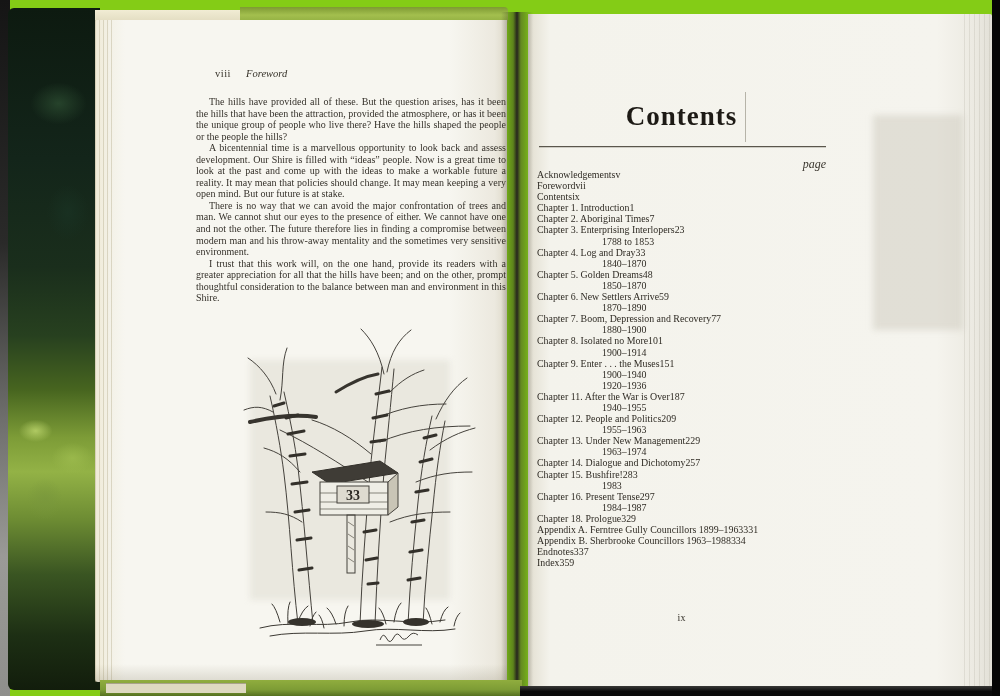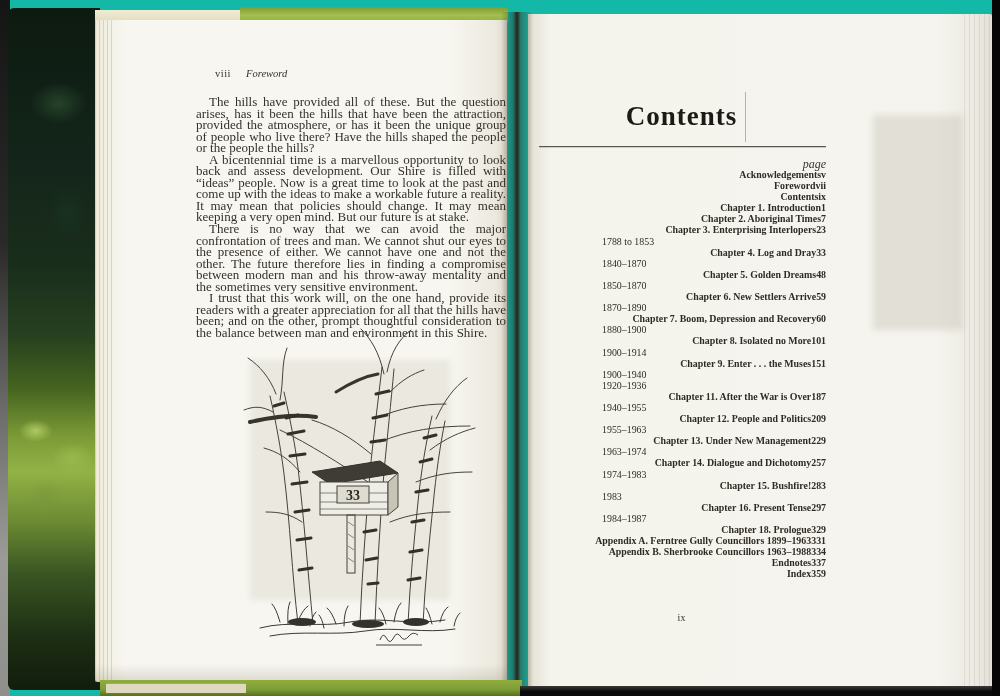--- a/index.html
+++ b/index.html
@@ -1,16 +1,16 @@
 <!DOCTYPE html>
 <html><head>
 <meta charset="utf-8">
 <style>
   html,body{margin:0;padding:0;background:#0c0c0b;}
-  .stage{position:relative;width:1000px;height:696px;background:#14b8a6;overflow:hidden;
+  .stage{position:relative;width:1000px;height:696px;background:#84cc16;overflow:hidden;
          font-family:"Liberation Serif", serif;}
 
   
   .left-gray-edge{position:absolute;left:0;top:0;width:10px;height:696px;
     background:linear-gradient(180deg,#151515 0%,#2a2a29 35%,#6e6e6c 60%,#9a9a97 80%,#8f8f8c 100%);}
   .cover-foliage{position:absolute;left:8px;top:8px;width:92px;height:682px;border-radius:6px 0 0 6px;
     background:linear-gradient(180deg,#0d1a10 0%,#13251a 22%,#1a2e1c 38%,#27401f 48%,#47651f 56%,
                #7d9c37 63%,#93b246 68%,#6d8c33 75%,#3a5522 83%,#1d2f14 92%,#121d0c 100%);}
   .cover-foliage::before{content:"";position:absolute;inset:0;
     background:
@@ -49,35 +49,35 @@
   .ghost.g1{left:873px;top:115px;width:90px;height:215px;background:rgba(205,202,190,.5);}
   .ghost.g2{left:250px;top:360px;width:200px;height:240px;background:rgba(210,206,192,.35);}
   .crease{position:absolute;left:745px;top:92px;width:1px;height:50px;background:rgba(120,115,100,.5);}
 
   
   .fw-header{position:absolute;left:215px;top:68px;display:flex;gap:15px;align-items:baseline;
     color:#353128;font-size:10.5px;}
   .fw-header .folio{font-style:normal;letter-spacing:.5px;}
   .fw-header .running{font-style:italic;}
   .fw-body{position:absolute;left:196px;top:96px;width:310px;color:#35312a;
-    font-size:13px;line-height:11.55px;text-align:justify;}
+    font-size:10px;line-height:11.55px;text-align:justify;}
   .fw-body p{margin:0;text-indent:13px;}
 
   
   .illus{position:absolute;left:240px;top:322px;width:240px;height:330px;}
 
   
   .toc-col{position:absolute;left:537px;top:0;width:289px;color:#2f2b24;}
   .contents-title{position:absolute;left:0;top:101px;width:289px;text-align:center;
     font-size:27px;font-weight:bold;letter-spacing:1px;color:#1d1a15;}
   .contents-rule{position:absolute;left:2px;top:146px;width:287px;height:1px;
     background:#5a564c;box-shadow:0 1px 0 rgba(90,86,76,.25);}
   .page-word{position:absolute;right:0;top:157px;font-style:italic;font-size:12px;color:#3a362e;}
   .toc-list{position:absolute;left:0;top:169px;width:289px;font-size:9.9px;line-height:11.1px;}
-  .toc-row{display:flex;justify-content:flex-end;font-weight:bold;}
+  .toc-row{display:flex;justify-content:flex-start;}
   .toc-title{white-space:nowrap;}
   .toc-page{text-align:right;}
   .toc-sub{padding-left:65px;}
   .folio-right{position:absolute;left:0;top:612px;width:289px;text-align:center;
     font-size:10px;color:#35312a;}
 </style>
 </head>
 <body>
 
 <div class="stage">
@@ -240,21 +240,21 @@
           <span class="toc-page">48</span>
         </div>
         <div class="toc-sub">1850–1870</div>
         <div class="toc-row">
           <span class="toc-title">Chapter 6. New Settlers Arrive</span>
           <span class="toc-page">59</span>
         </div>
         <div class="toc-sub">1870–1890</div>
         <div class="toc-row">
           <span class="toc-title">Chapter 7. Boom, Depression and Recovery</span>
-          <span class="toc-page">60</span>
+          <span class="toc-page">77</span>
         </div>
         <div class="toc-sub">1880–1900</div>
         <div class="toc-row">
           <span class="toc-title">Chapter 8. Isolated no More</span>
           <span class="toc-page">101</span>
         </div>
         <div class="toc-sub">1900–1914</div>
         <div class="toc-row">
           <span class="toc-title">Chapter 9. Enter . . . the Muses</span>
           <span class="toc-page">151</span>
@@ -273,21 +273,20 @@
         <div class="toc-sub">1955–1963</div>
         <div class="toc-row">
           <span class="toc-title">Chapter 13. Under New Management</span>
           <span class="toc-page">229</span>
         </div>
         <div class="toc-sub">1963–1974</div>
         <div class="toc-row">
           <span class="toc-title">Chapter 14. Dialogue and Dichotomy</span>
           <span class="toc-page">257</span>
         </div>
-        <div class="toc-sub">1974–1983</div>
         <div class="toc-row">
           <span class="toc-title">Chapter 15. Bushfire!</span>
           <span class="toc-page">283</span>
         </div>
         <div class="toc-sub">1983</div>
         <div class="toc-row">
           <span class="toc-title">Chapter 16. Present Tense</span>
           <span class="toc-page">297</span>
         </div>
         <div class="toc-sub">1984–1987</div>

